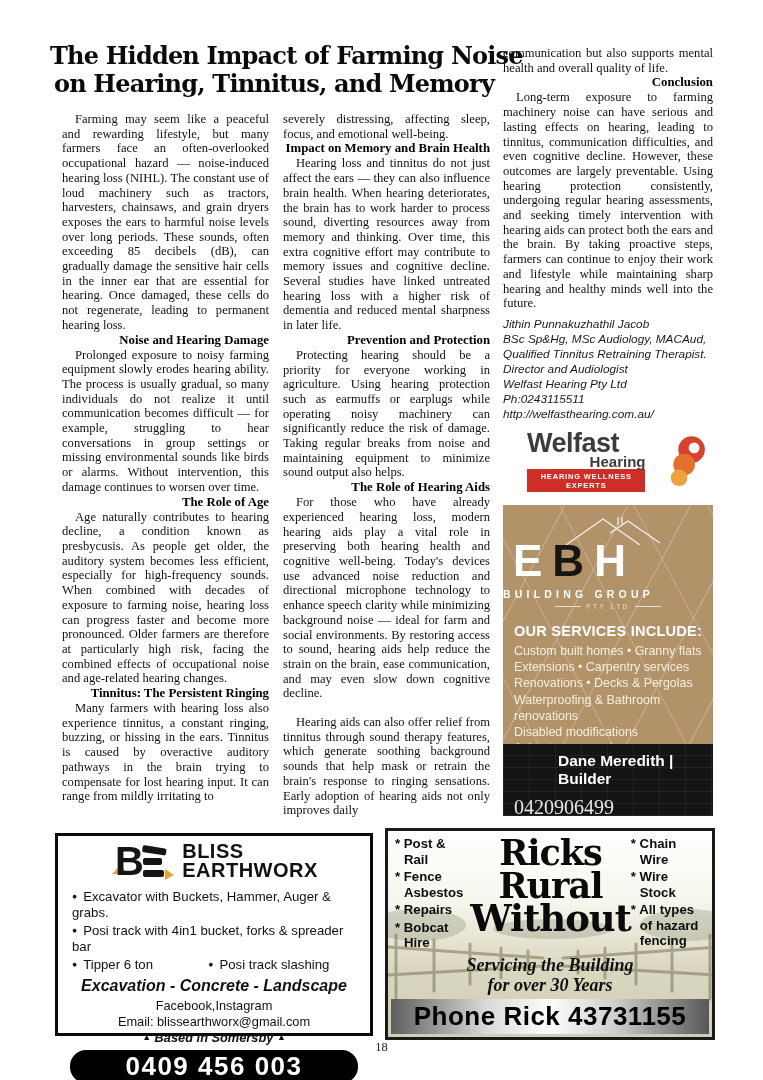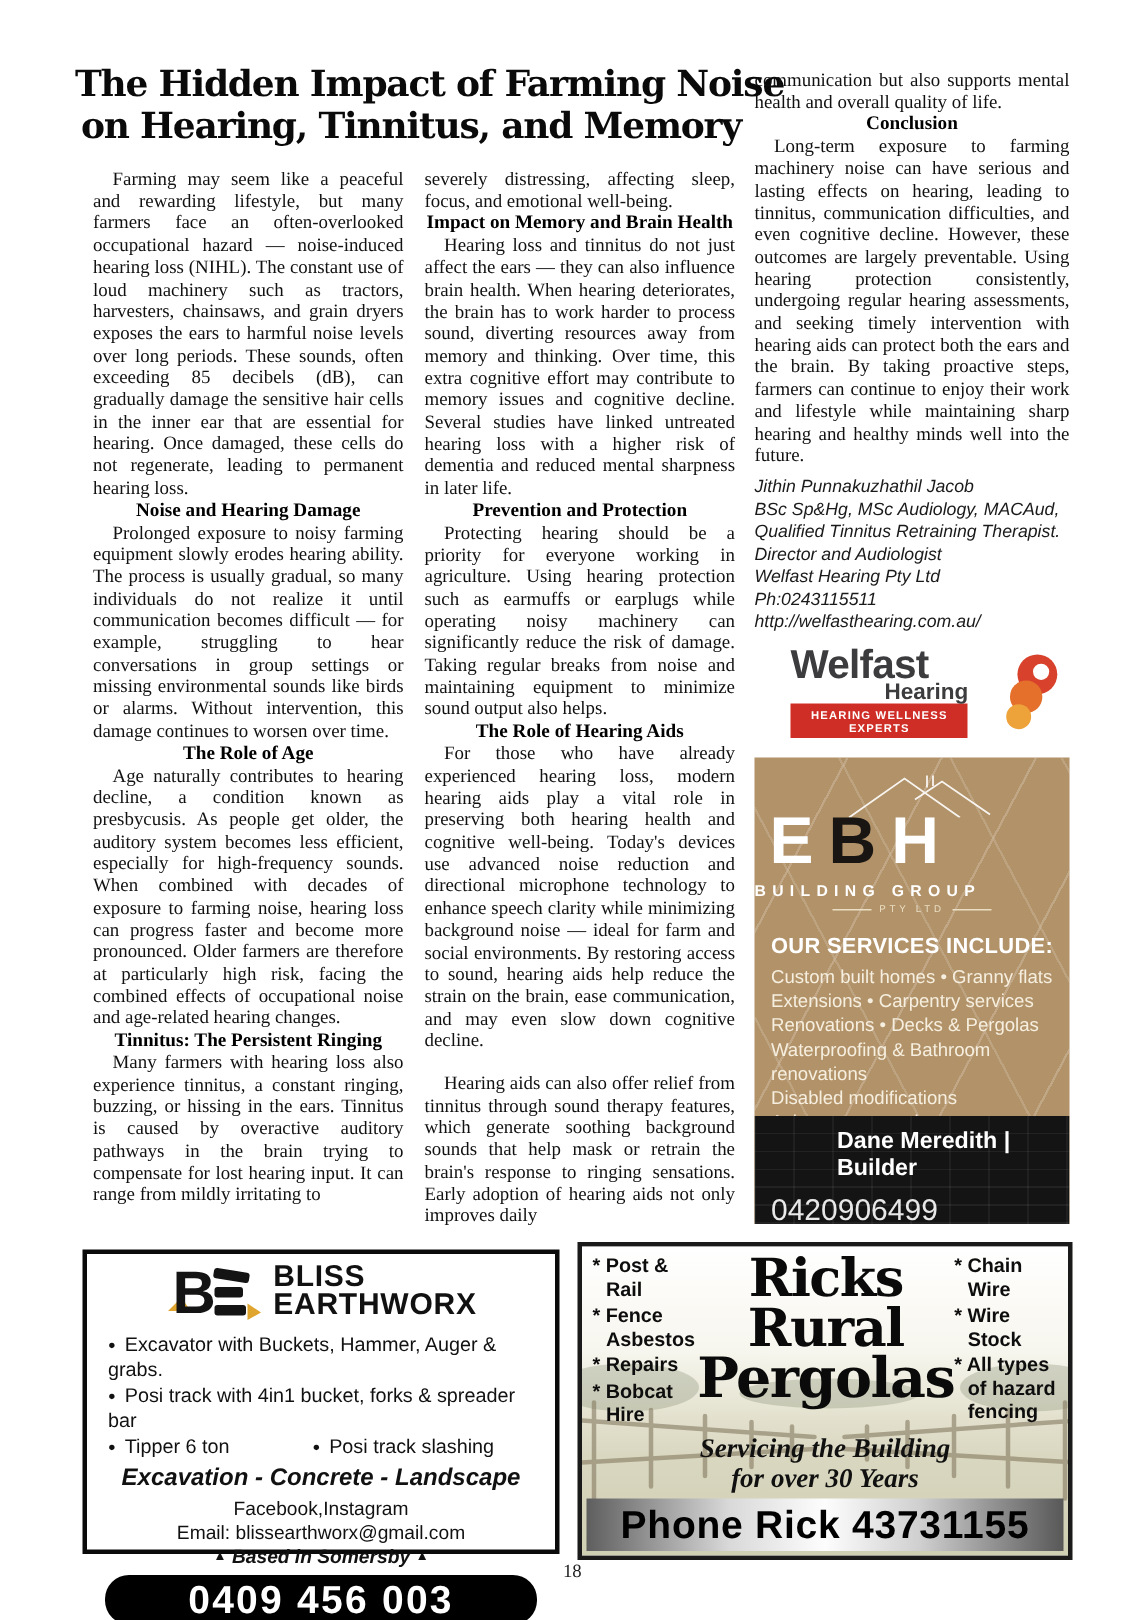--- a/index.html
+++ b/index.html
@@ -23,21 +23,21 @@
     position:absolute; width:207px;
     font-size:12.6px; line-height:14.7px; text-align:justify; color:#111;
   }
   .col1 { left:62px;  top:112px; }
   .col2 { left:283px; top:112px; }
   .col3 { left:503px; top:46px; width:210px; }
   .col p { margin:0; text-indent:13px; }
   .col p.noindent { text-indent:0; }
   .col h3 {
     margin:0; font-size:12.8px; line-height:15px; font-weight:bold;
-    text-align:center; color:#000;
+    text-align:right; color:#000;
   }
   .para-gap { height:14px; }
 
   .byline {
     margin-top:6px; text-align:left;
     font-family:"Liberation Sans", sans-serif; font-style:italic;
     font-size:11.8px; line-height:15px; color:#1a1a1a;
   }
 
   
@@ -78,21 +78,21 @@
   .ebh-services-title { color:#ffffff; font-weight:bold; font-size:14.6px; margin-bottom:4px; letter-spacing:0.2px; }
   .ebh-service { color:#f6efdf; font-size:12.4px; line-height:16.2px; }
   .ebh-footer {
     position:absolute; left:0; right:0; bottom:0; height:72px;
     background:#141414; padding:8px 11px;
     background-image:
       repeating-linear-gradient(0deg, rgba(255,255,255,.06) 0 1px, transparent 1px 12px),
       repeating-linear-gradient(90deg, rgba(255,255,255,.05) 0 1px, transparent 1px 26px);
   }
   .ebh-contact-name  { color:#fff; font-weight:bold; font-size:15.5px;margin-left:44px; }
-  .ebh-contact-phone { color:#e8e8e8; font-size:20px; margin-top:8px; }
+  .ebh-contact-phone { color:#e8e8e8; font-size:20px; margin-top:8px;font-family:Liberation Serif, serif; }
   .ebh-contact-email { color:#c9c9c9; font-size:13px; margin-top:1px; }
 
   
   .bliss {
     position:absolute; left:55px; top:833px; width:318px; height:203px;
     background:#fff; border:3px solid #0a0a0a;
     font-family:"Liberation Sans", sans-serif; color:#111;
   }
   .bliss-header { display:flex; align-items:center; justify-content:center; gap:8px; margin-top:5px; }
   .bliss-brand { font-weight:bold; font-size:20px; line-height:19px; letter-spacing:0.5px; }
@@ -304,21 +304,21 @@
     <div class="ricks-grid">
       <div class="ricks-side">
         <div class="ricks-side-item">Post &amp; Rail</div>
         <div class="ricks-side-item">Fence Asbestos</div>
         <div class="ricks-side-item">Repairs</div>
         <div class="ricks-side-item">Bobcat Hire</div>
       </div>
       <div class="ricks-title">
         <div class="ricks-title-line">Ricks</div>
         <div class="ricks-title-line">Rural</div>
-        <div class="ricks-title-line big">Pergolas</div>
+        <div class="ricks-title-line big">Without</div>
       </div>
       <div class="ricks-side">
         <div class="ricks-side-item">Chain Wire</div>
         <div class="ricks-side-item">Wire Stock</div>
         <div class="ricks-side-item">All types of hazard fencing</div>
       </div>
     </div>
     <div class="ricks-tagline">
       <div>Servicing the Building</div>
       <div>for over 30 Years</div>

